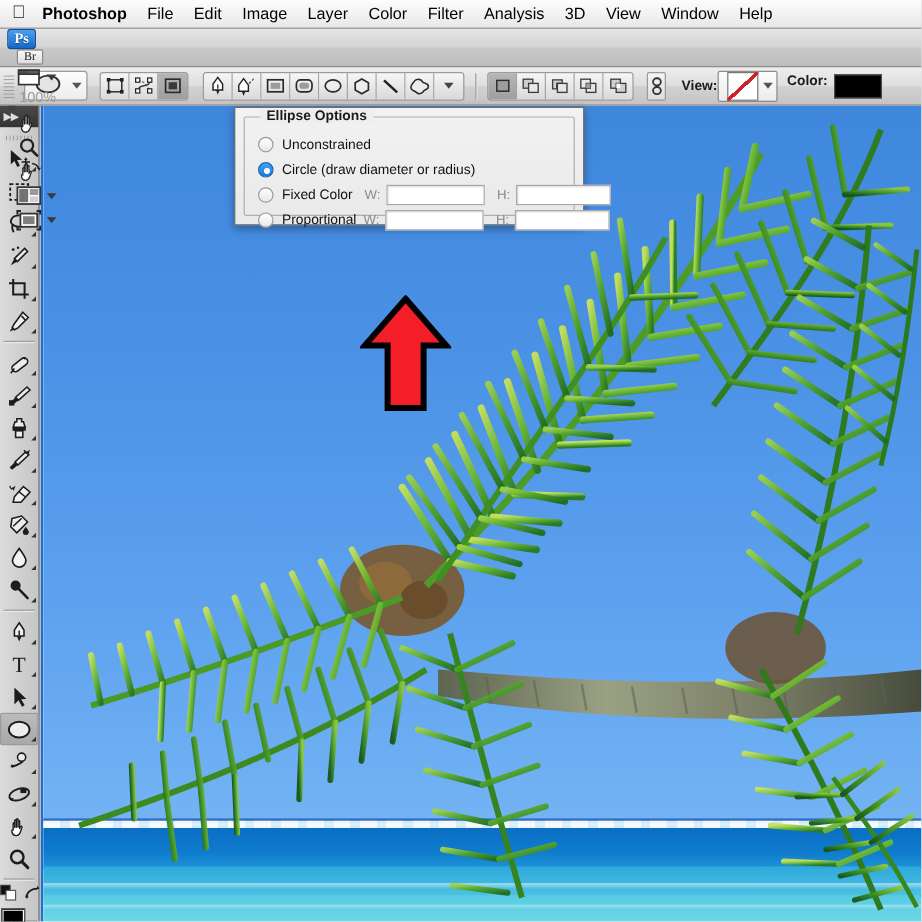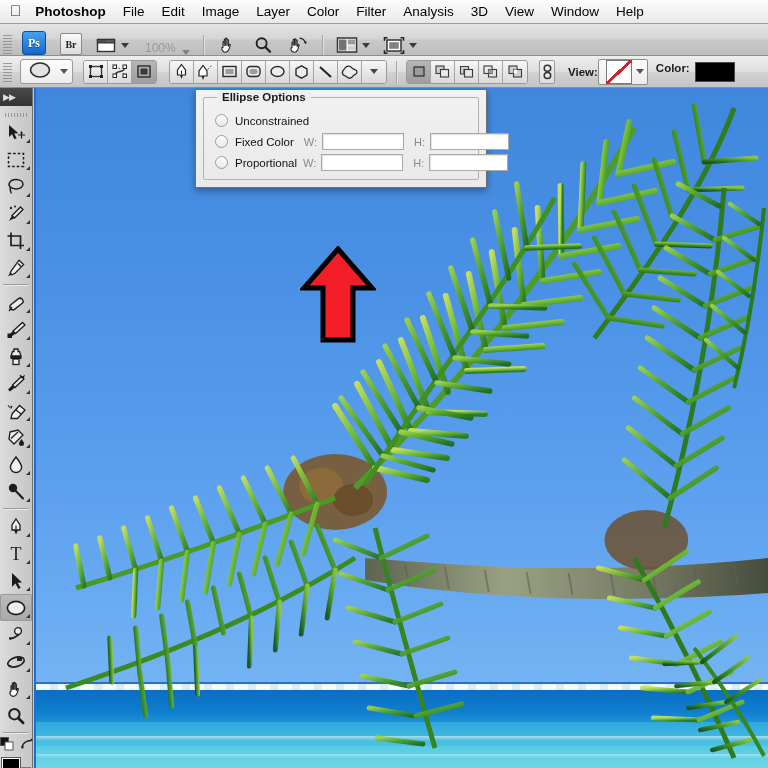--- a/index.html
+++ b/index.html
@@ -21,36 +21,36 @@
   }
   .apple-logo{ font-size:15px; color:#1a1a1a; margin-right:14px; line-height:1; padding-bottom:2px;}
   .menubar .mi{ font-size:13.5px; color:#000; margin-right:17px; white-space:nowrap; }
   .menubar .mi.app-name{ font-weight:bold; }
 
   
   .appbar{
     position:absolute; left:0; top:24px; width:768px; height:32px;
     background:linear-gradient(to bottom,#e4e4e4 0%,#d4d4d4 48%,#c9c9c9 52%,#bdbdbd 100%);
     border-bottom:1px solid #8e8e8e;
-    display:flex; align-items:flex-end; z-index:55;
+    display:flex; align-items:flex-start; z-index:55;flex-direction:column;
   }
   .grip{ width:9px; height:22px; margin:0 4px 0 3px;
     background-image:repeating-linear-gradient(to bottom,#8d8d8d 0 1px,transparent 1px 3px);
     background-size:100% 3px; background-position:0 2px; background-repeat:repeat-y; opacity:.85;}
   .ps-badge{
     width:24px;height:24px;border-radius:3px;
     background:linear-gradient(to bottom,#49a0f0,#1668c8);
     border:1px solid #0f4e99; color:#fff; font-weight:bold; font-size:12px;
     display:flex;align-items:center;justify-content:center; margin-left:6px;
     text-shadow:0 1px 1px rgba(0,0,0,.45); font-family:"Liberation Serif",serif;
   }
   .br-badge{
     width:22px;height:22px;border-radius:2px;margin-left:14px;
     background:linear-gradient(to bottom,#fafafa,#dcdcdc);
-    border:1px solid #8a8a8a; color:#222; font-weight:bold; font-size:10px;
+    border:1px solid #8a8a8a; color:#222; font-weight:normal; font-size:10px;
     display:flex;align-items:center;justify-content:center;
     font-family:"Liberation Serif",serif;
   }
   .ab-item{ display:flex;align-items:center; margin-left:13px; }
   .ab-icon{ width:22px;height:20px; display:flex;align-items:center;justify-content:center; }
   .caret{ width:0;height:0;border-left:4px solid transparent;border-right:4px solid transparent;
     border-top:5px solid #3a3a3a; margin-left:4px; }
   .zoomval{ margin-left:16px; font-size:12px; color:#9a9a9a; }
   .ab-sep{ width:1px;height:20px;background:#a6a6a6;margin-left:13px;
     box-shadow:1px 0 0 #e0e0e0; }
@@ -958,20 +958,24 @@
     <div class="popup-inner">
       <div class="group-title">Ellipse Options</div>
 
       <div style="padding-top:12px">
 
         <div class="opt-row">
           <span class="radio"></span>
           <span class="opt-label">Unconstrained</span>
         </div>
 
+        <div class="opt-row">
+          <span class="radio sel"></span>
+          <span class="opt-label">Circle (draw diameter or radius)</span>
+        </div>
 
         <div class="opt-row">
           <span class="radio"></span>
           <span class="opt-label">Fixed Color</span>
           <span class="wh-lbl">W:</span>
           <input class="wh-input" type="text" value="" style="">
           <span class="wh-lbl">H:</span>
           <input class="wh-input h" type="text" value="" style="">
         </div>
 

